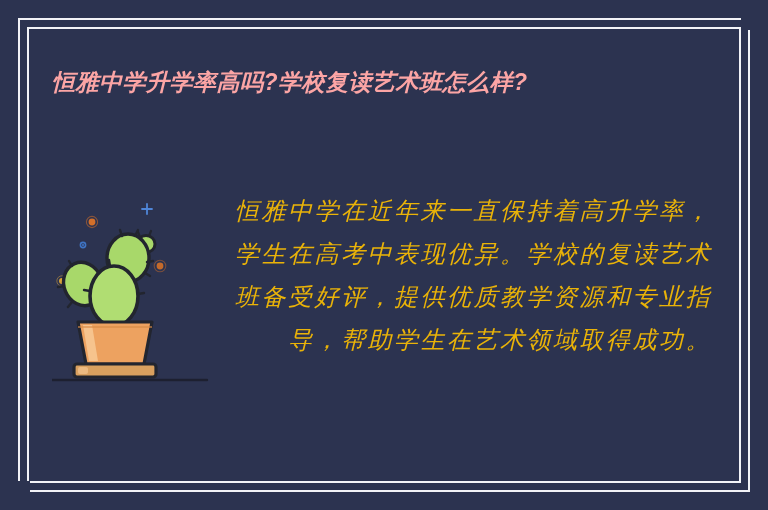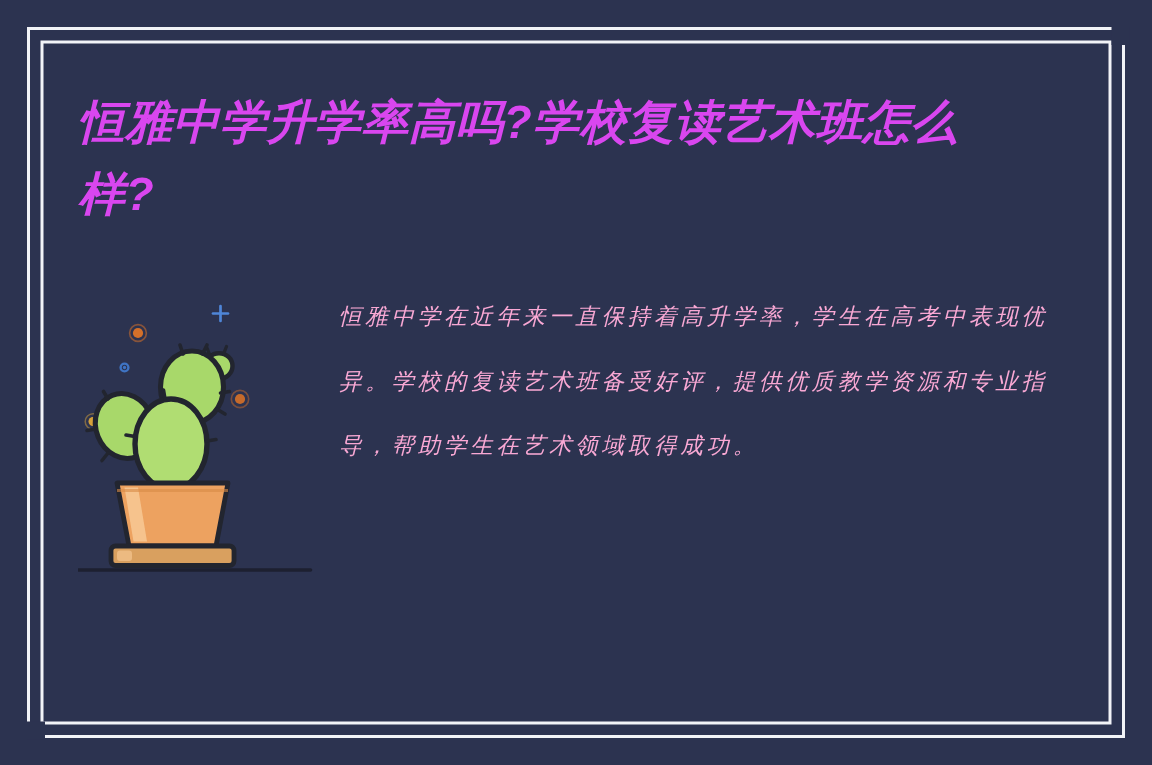--- a/index.html
+++ b/index.html
@@ -60,23 +60,23 @@
     height: 12px;
     background: #2c3350;
   }
 
   
   .title {
     position: absolute;
     left: 52px;
     top: 58px;
     width: 620px;
-    color: #d946ef;
+    color: #fca5a5;
     font-family: "Liberation Sans", sans-serif;
-    font-size: 31px;
+    font-size: 23px;
     font-weight: bold;
     font-style: italic;
     letter-spacing: 0.5px;
     line-height: 48px;
     white-space: pre-wrap;
   }
 
   
   .content {
     position: absolute;
@@ -96,28 +96,29 @@
     margin-top: 6px;
   }
   .illustration svg {
     display: block;
   }
 
   .body-text {
     flex: 1 1 auto;
     margin-left: 14px;
     margin-top: 0px;
-    color: #f9a8d4;
+    color: #eab308;
     font-family: "DejaVu Serif", "Liberation Serif", serif;
-    font-size: 15px;
+    font-size: 24px;
     font-style: italic;
     line-height: 43px;
     letter-spacing: 2.5px;
     width: 420px;
     word-break: break-all;
+    text-align: right;
   }
 </style>
 </head>
 <body>
 
 <div id="poster">
 
   <div class="frame-outer"></div>
   <div class="frame-inner"></div>
   <div class="frame-mask-r"></div>

